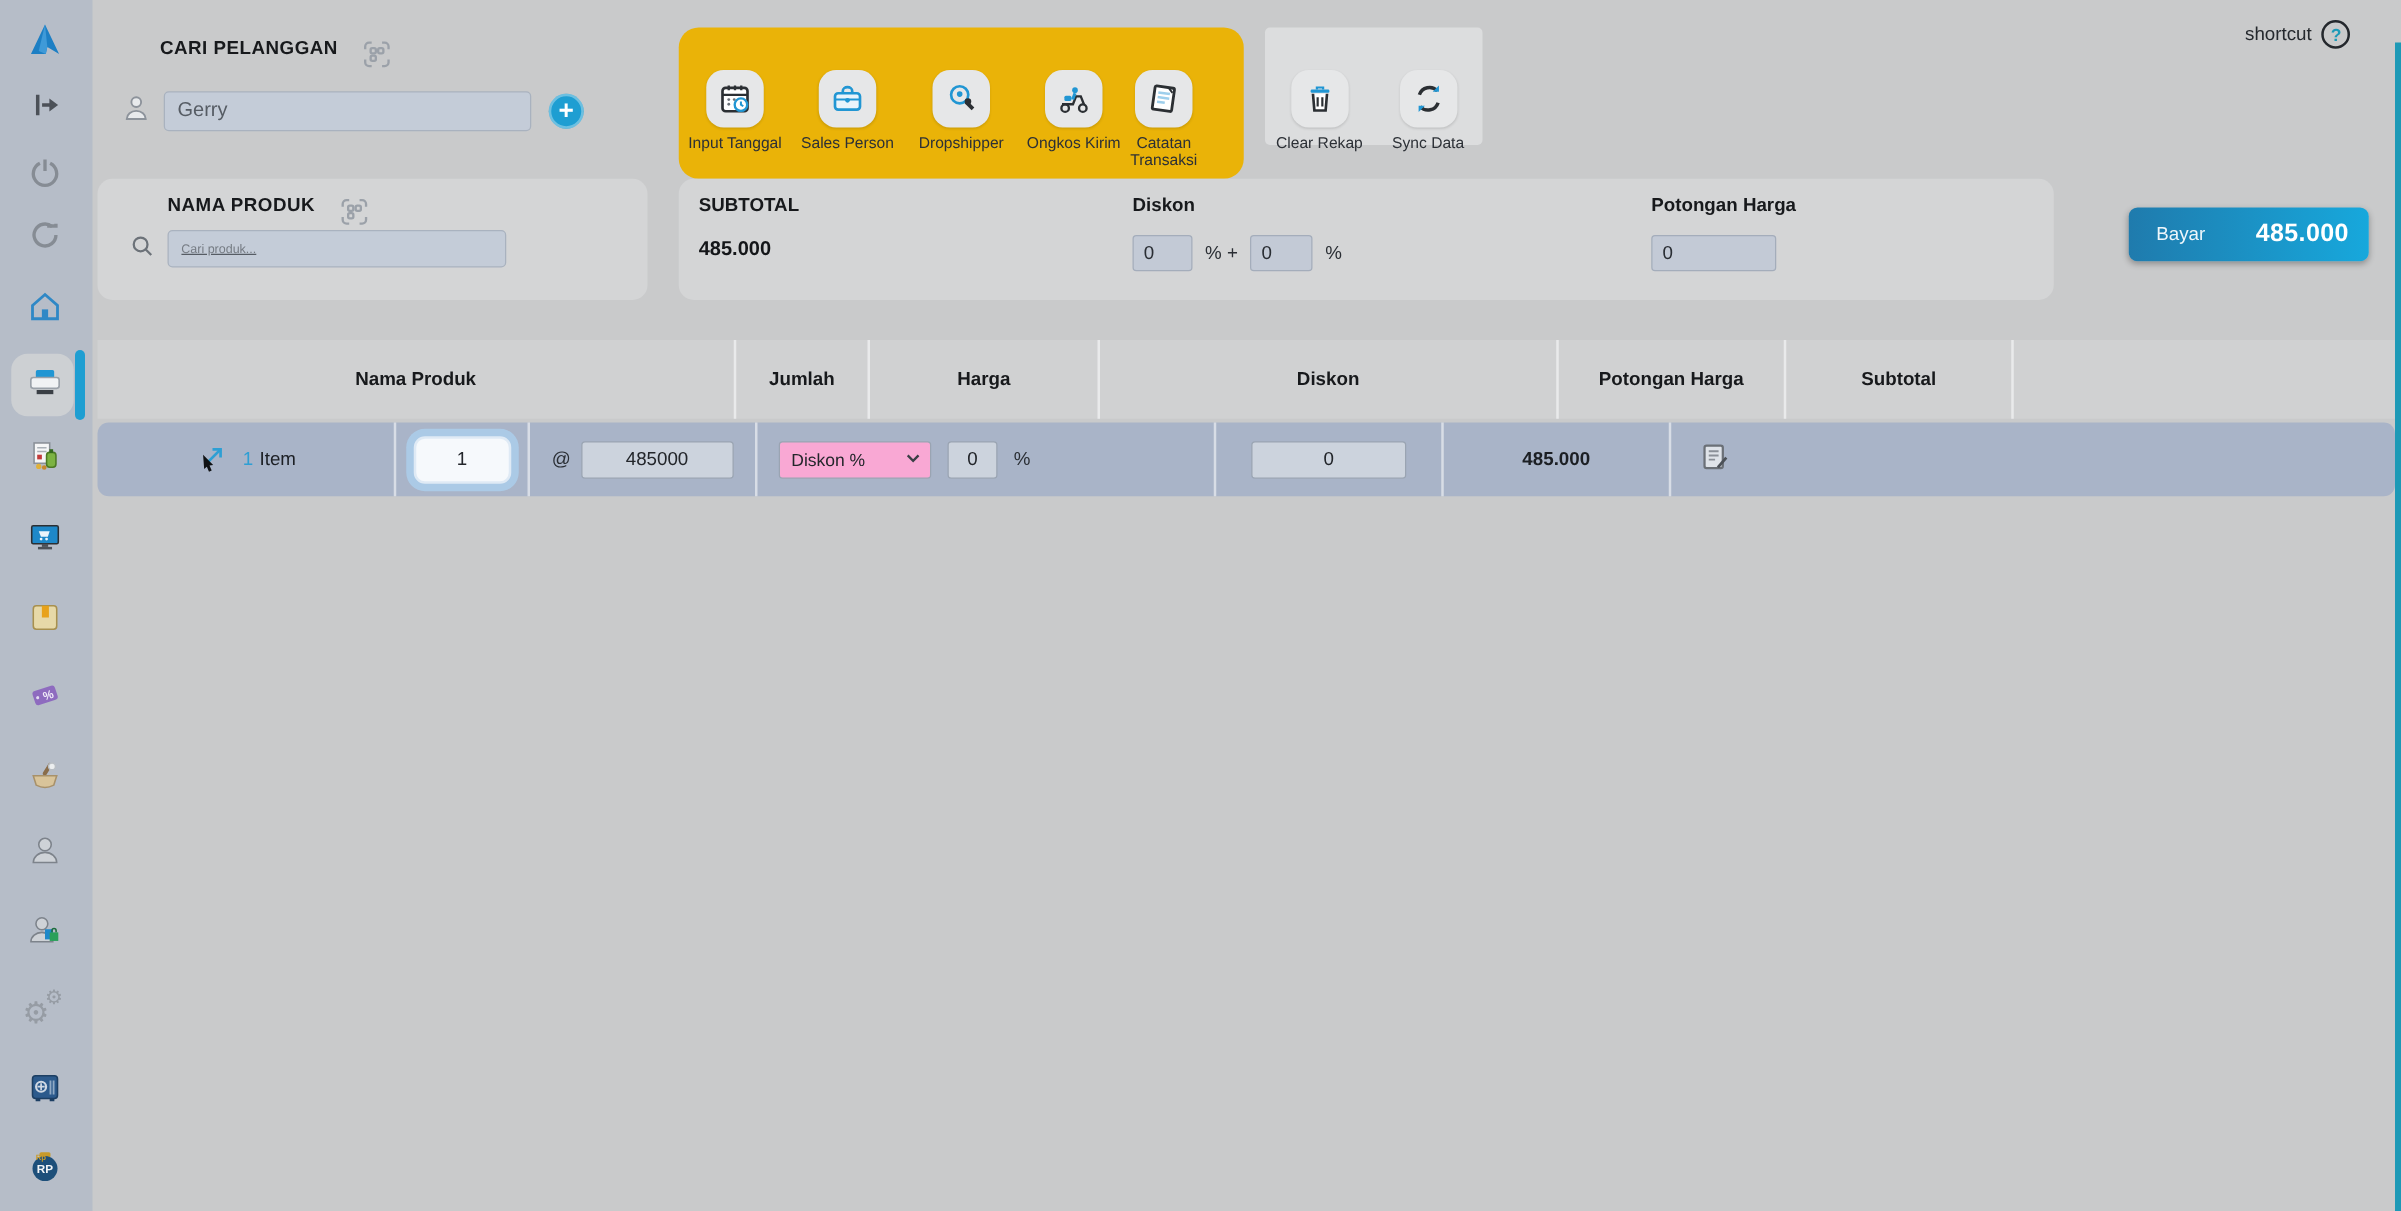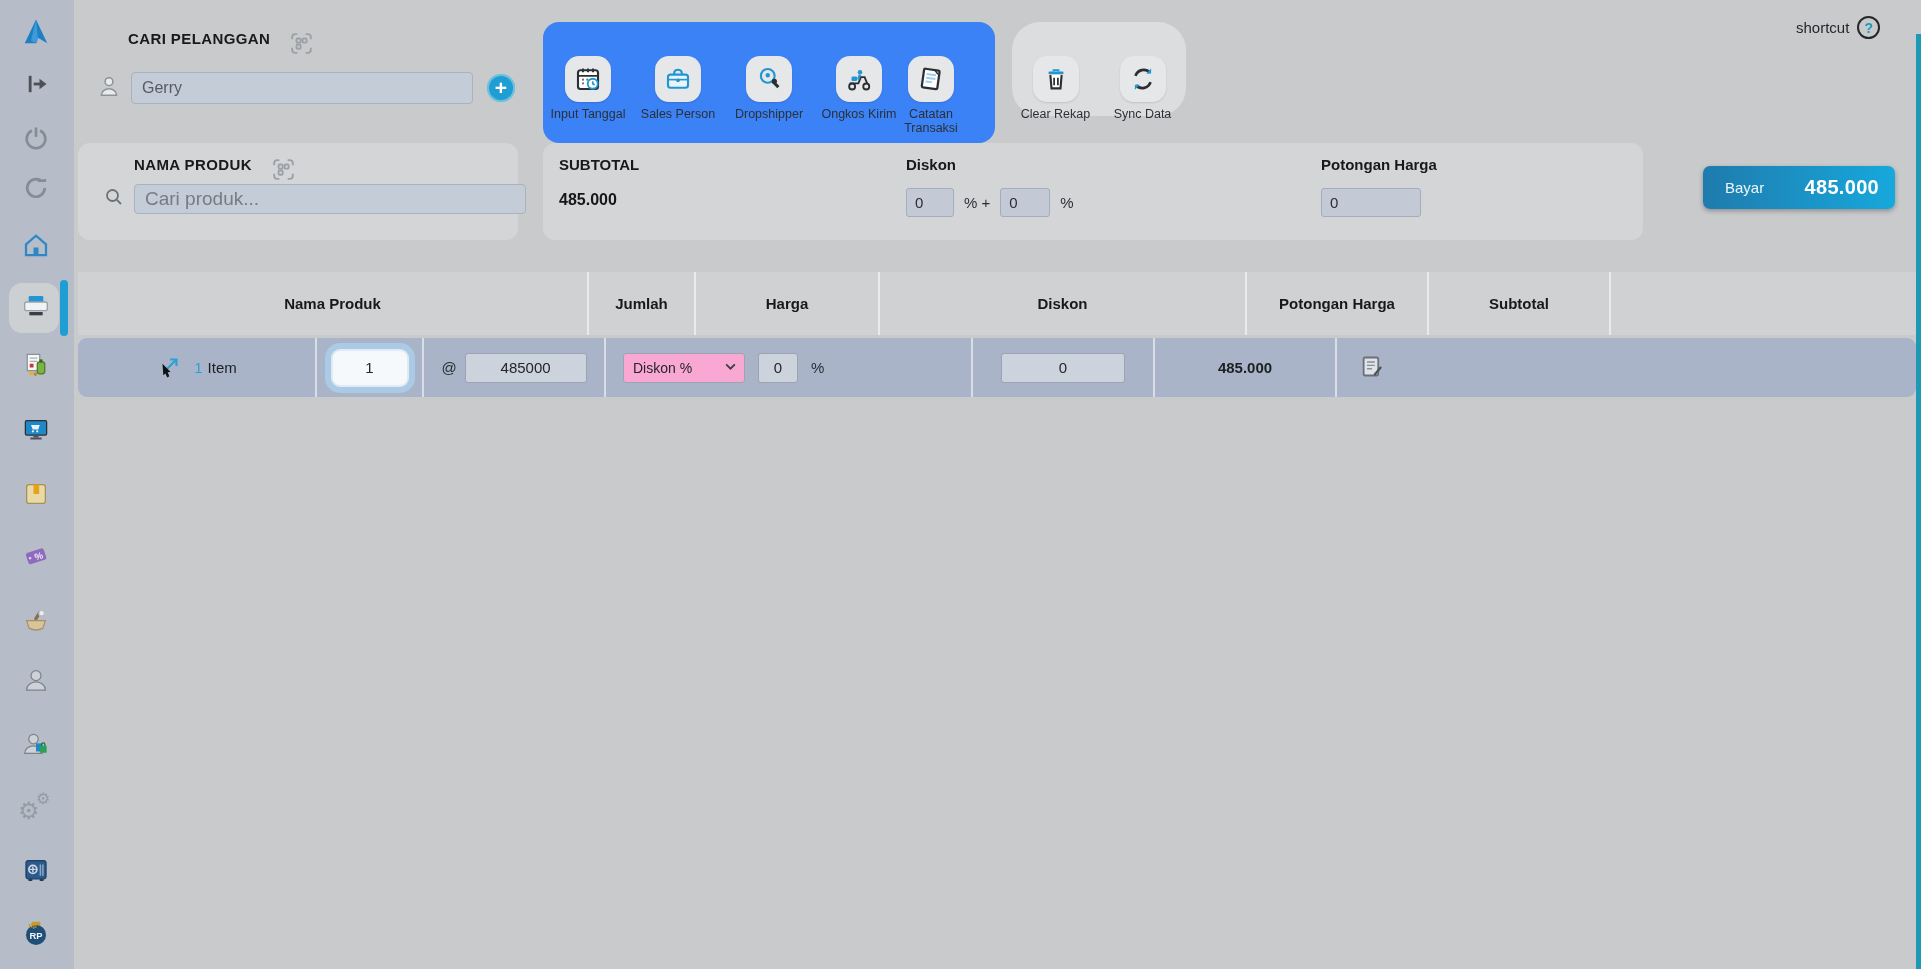--- a/index.html
+++ b/index.html
@@ -32,22 +32,22 @@
     font-family:"Liberation Sans",sans-serif;font-size:16px;color:#565c64;padding:0 10px;outline:none;}
   .pill-input::placeholder{color:#767c84;}
   .plus-btn{margin-left:14px;width:28px;height:28px;border-radius:50%;background:#1e9ed2;border:none;color:#fff;
     font-size:21px;font-weight:bold;line-height:26px;text-align:center;cursor:pointer;padding:0;box-shadow:0 0 0 2px rgba(255,255,255,.35) inset;}
   
   .card{background:#d4d5d6;border-radius:12px;}
   .prod-card{left:78px;top:143px;width:440px;height:97px;}
   .prod-label-row{left:98px;top:156px;display:flex;align-items:flex-start;gap:18px;}
   .prod-input-row{left:102px;top:184px;display:flex;align-items:center;gap:8px;}
   
-  .tb-card1{left:543px;top:22px;width:452px;height:121px;background:#3b82f6;border-radius:16px;}
-  .tb-card2{left:1012px;top:22px;width:174px;height:94px;background:#dcddde;border-radius:28px;}
+  .tb-card1{left:543px;top:22px;width:452px;height:121px;background:#eab308;border-radius:16px;}
+  .tb-card2{left:1012px;top:22px;width:174px;height:94px;background:#dcddde;border-radius:4px;}
   .tb-btn{position:absolute;top:34px;width:90px;display:flex;flex-direction:column;align-items:center;cursor:pointer;}
   .tb-tile{width:46px;height:46px;background:#e6e7e8;border-radius:14px;display:flex;align-items:center;justify-content:center;box-shadow:0 1px 2px rgba(0,0,0,.12);}
   .tb-label{margin-top:5px;font-size:12.5px;color:#2c3036;text-align:center;line-height:1.15;}
   
   .sum-card{left:543px;top:143px;width:1100px;height:97px;}
   .sum-label{position:absolute;top:13px;font-size:15px;font-weight:bold;color:#17191c;}
   .sum-value{position:absolute;top:48px;font-size:16px;font-weight:bold;color:#141619;}
   .mini-input{background:#c3cad6;border:1px solid #a4adbb;border-radius:3px;height:29px;box-sizing:border-box;
     font-family:"Liberation Sans",sans-serif;font-size:15px;color:#2a2e34;padding:0 8px;outline:none;}
   .pct-text{font-size:15px;color:#2a2e34;}
@@ -258,21 +258,21 @@
       </svg>
   </span>
 </div>
 <div class="abs cust-input-row">
   <span style="margin-right:9px">
     <svg width="26" height="28" viewBox="0 0 24 24">
         <circle cx="12" cy="8" r="3.6" fill="#e8eaec" stroke="#8d939b" stroke-width="1.4"></circle>
         <path d="M5 20.5 a7 6 0 0 1 14 0 Z" fill="#e8eaec" stroke="#8d939b" stroke-width="1.4"></path>
       </svg>
   </span>
-  <input class="pill-input" style="width: 342px;" value="Gerry">
+  <input class="pill-input" style="width: 294px;" value="Gerry">
   <button class="plus-btn">+</button>
 </div>
 
 <div class="abs card prod-card"></div>
 <div class="abs prod-label-row">
   <span class="blk-label">NAMA PRODUK</span>
   <span>
     <svg width="27" height="27" viewBox="0 0 26 26">
         <g stroke="#9ba1a9" stroke-width="1.8" fill="none">
           <path d="M4 9 V7 a3 3 0 0 1 3-3 h2"></path>
@@ -286,21 +286,21 @@
       </svg>
   </span>
 </div>
 <div class="abs prod-input-row">
   <span>
     <svg width="24" height="24" viewBox="0 0 24 24">
         <circle cx="10.5" cy="10.5" r="5.5" stroke="#6c7279" stroke-width="1.8" fill="none"></circle>
         <path d="M14.6 14.6 L19 19" stroke="#6c7279" stroke-width="1.8"></path>
       </svg>
   </span>
-  <input class="pill-input" style="width: 392px; height: 30px; font-size: 19px;" placeholder="Cari produk...">
+  <input class="pill-input" style="width: 271px; height: 30px; font-size: 10px; text-decoration: underline;" placeholder="Cari produk...">
 </div>
 
 <div class="abs tb-card1">
   <div class="tb-btn" style="left:0px">
     <span class="tb-tile">
       <svg width="30" height="30" viewBox="0 0 24 24">
           <rect x="4" y="5" width="16" height="15" rx="2" stroke="#2b2f33" stroke-width="1.7" fill="#fff"></rect>
           <path d="M4 9.5h16" stroke="#2b2f33" stroke-width="1.4"></path>
           <path d="M8 3.5v3 M12 3.5v3 M16 3.5v3" stroke="#2b2f33" stroke-width="1.5"></path>
           <circle cx="8" cy="12.5" r=".9" fill="#6c7279"></circle>

